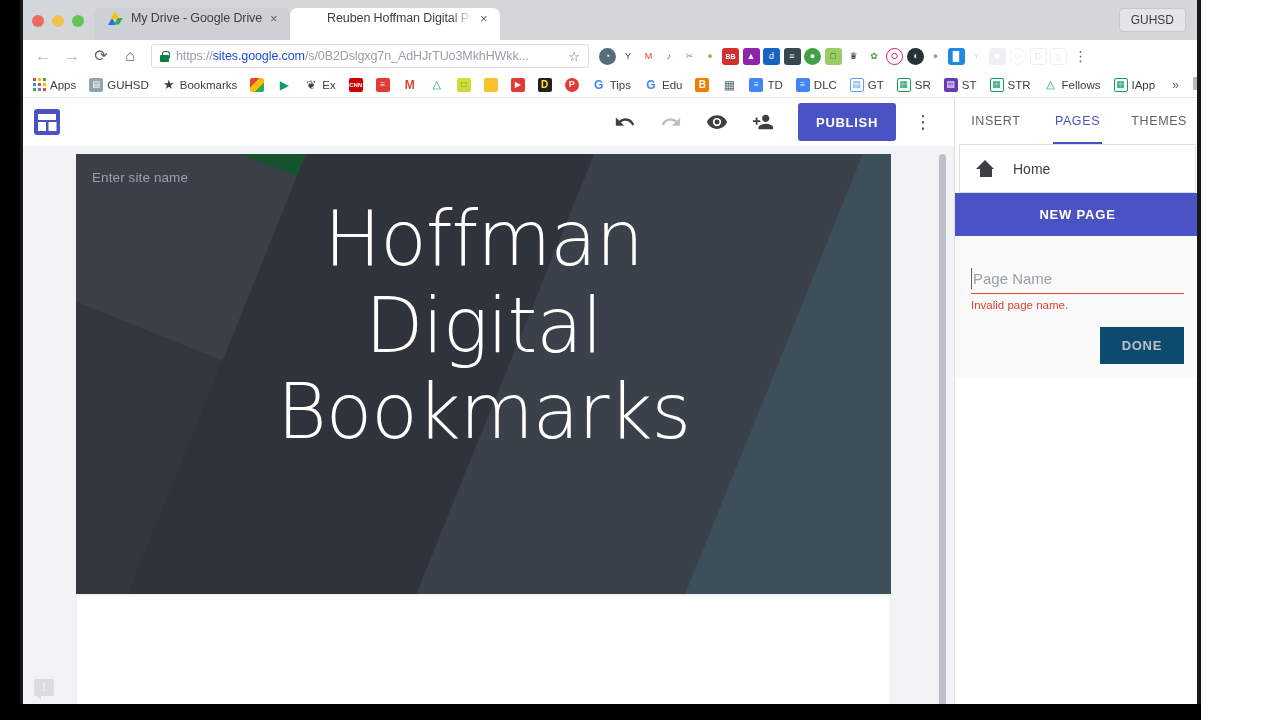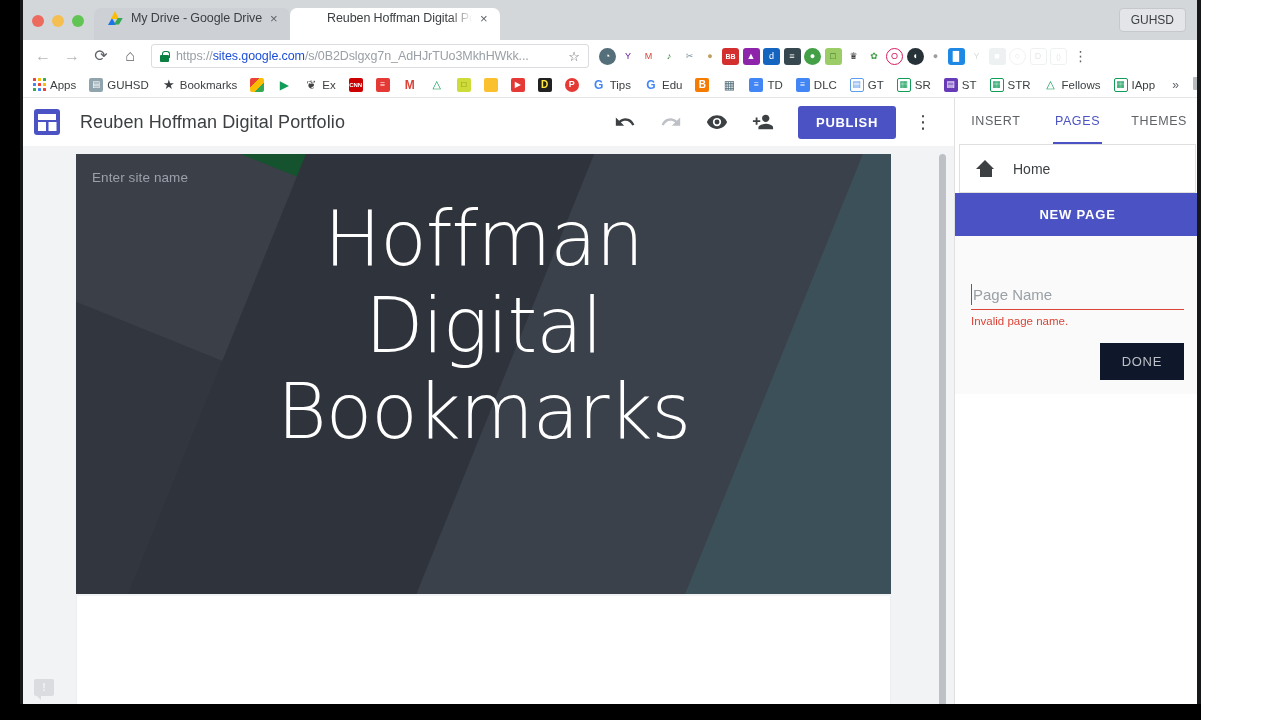--- a/index.html
+++ b/index.html
@@ -110,21 +110,21 @@
   
   .editor { position:relative; height: calc(707px - 40px - 32px - 27px); background:#fff; display:flex; }
   .edit-left { position:relative; flex:1 1 auto; background:#fff; }
 
   .sites-toolbar { height:48px; display:flex; align-items:center; padding:0 14px; gap:0; background:#fff;}
   .sites-logo { width:26px; height:26px; background:#4b53c4; border-radius:3px; position:relative; flex:0 0 26px;}
   .sites-logo::before{content:"";position:absolute;left:4px;top:4.5px;right:4px;height:6px;background:#fff;}
   .sites-logo::after{content:"";position:absolute;left:4px;top:13px;width:7.5px;bottom:4.5px;background:#fff;
      box-shadow: 10.5px 0 0 0 #fff;}
   .site-title { font-size:18px; color:#3c4043; margin-left:20px; font-weight:400; letter-spacing:.1px;}
-  .tb-right { margin-left:auto; display:flex; align-items:center; gap:4px; }
+  .tb-right { margin-left:auto; display:flex; gap:4px; }
   .tb-btn { width:42px; height:38px; display:flex; align-items:center; justify-content:center;
             color:#3c4043; }
   .tb-btn.dis { color:#bdc1c6; }
   .publish { background:#4b53c4; color:#fff; font-size:13px; font-weight:700; letter-spacing:.7px;
              padding:9px 18px; border-radius:3px; border:none; margin:0 6px 0 10px; }
   .tb-kebab { width:34px; height:38px; display:flex; align-items:center; justify-content:center;
               color:#3c4043; font-size:18px;}
 
   
   .canvas-area { position:relative; height: calc(100% - 48px); background:#f1f3f4; overflow:hidden;}
@@ -179,27 +179,27 @@
   .ptab.active::after { content:""; position:absolute; left:16px; right:16px; bottom:0;
                         height:2.5px; background:#4b53c4; }
   .panel-card { margin:0 4px; border:1px solid #e0e0e0; border-top:1px solid #e0e0e0; background:#fff;}
   .page-row { display:flex; align-items:center; gap:18px; padding:15px 16px; font-size:14px; color:#3c4043;}
   .home-ico { width:19px; height:17px; position:relative; flex:0 0 19px;}
   .home-ico::before{content:"";position:absolute;left:0;top:0;width:0;height:0;
      border-left:9.5px solid transparent;border-right:9.5px solid transparent;border-bottom:9px solid #3c4043;}
   .home-ico::after{content:"";position:absolute;left:3.5px;top:8px;width:12px;height:9px;background:#3c4043;}
   .new-page-btn { background:#4b53c4; color:#fff; font-size:13px; font-weight:700; letter-spacing:.8px;
                   text-align:center; padding:14px 0; border:none; width:100%; display:block;}
-  .np-form { background:#fafafa; padding:44px 16px 14px; }
+  .np-form { background:#fafafa; padding:28px 16px 14px; }
   .np-field { position:relative; padding-top:6px; }
   .np-input { font-size:15px; color:#9aa0a6; padding:0 0 6px 2px; border-bottom:1.5px solid #db4437; }
   .np-caret { position:absolute; left:0; top:4px; width:1.2px; height:21px; background:#5f6368; }
   .np-error { font-size:11.5px; color:#db4437; margin-top:5px; }
   .np-actions { display:flex; justify-content:flex-end; margin-top:16px; }
-  .done-btn { background:#0f172a; color:#bdc1c6; font-size:13px; font-weight:400; letter-spacing:.7px;
+  .done-btn { background:#0c4a6e; color:#bdc1c6; font-size:13px; font-weight:700; letter-spacing:.7px;
               padding:11px 22px; border:none; }
 </style>
 </head>
 <body>
 
 <div id="root">
 
   <div class="window">
 
     <div class="tabstrip">
@@ -385,21 +385,20 @@
 
       </div>
     </div>
 
     <div class="editor">
 
       <div class="edit-left">
 
         <div class="sites-toolbar">
           <span class="sites-logo"></span>
-          <span class="site-title">Reuben Hoffman Digital Portfolio</span>
           <div class="tb-right">
             <span class="tb-btn">
               <svg width="22" height="22" viewBox="0 0 24 24">
                   <path fill="#3c4043" d="M12.5 8c-2.65 0-5.05 1-6.9 2.6L2 7v9h9l-3.6-3.6C8.85 11.2 10.6 10.5 12.5 10.5c3.45 0 6.35 2.25 7.35 5.35l2.35-.8C20.85 11.05 17.05 8 12.5 8z"></path>
                 </svg>
             </span>
             <span class="tb-btn dis">
               <svg width="22" height="22" viewBox="0 0 24 24">
                   <path fill="#bdc1c6" d="M18.4 10.6C16.55 9 14.15 8 11.5 8c-4.55 0-8.35 3.05-9.7 7.05l2.35.8c1-3.1 3.9-5.35 7.35-5.35 1.9 0 3.65.7 5.1 1.9L13 16h9V7l-3.6 3.6z"></path>
                 </svg>

